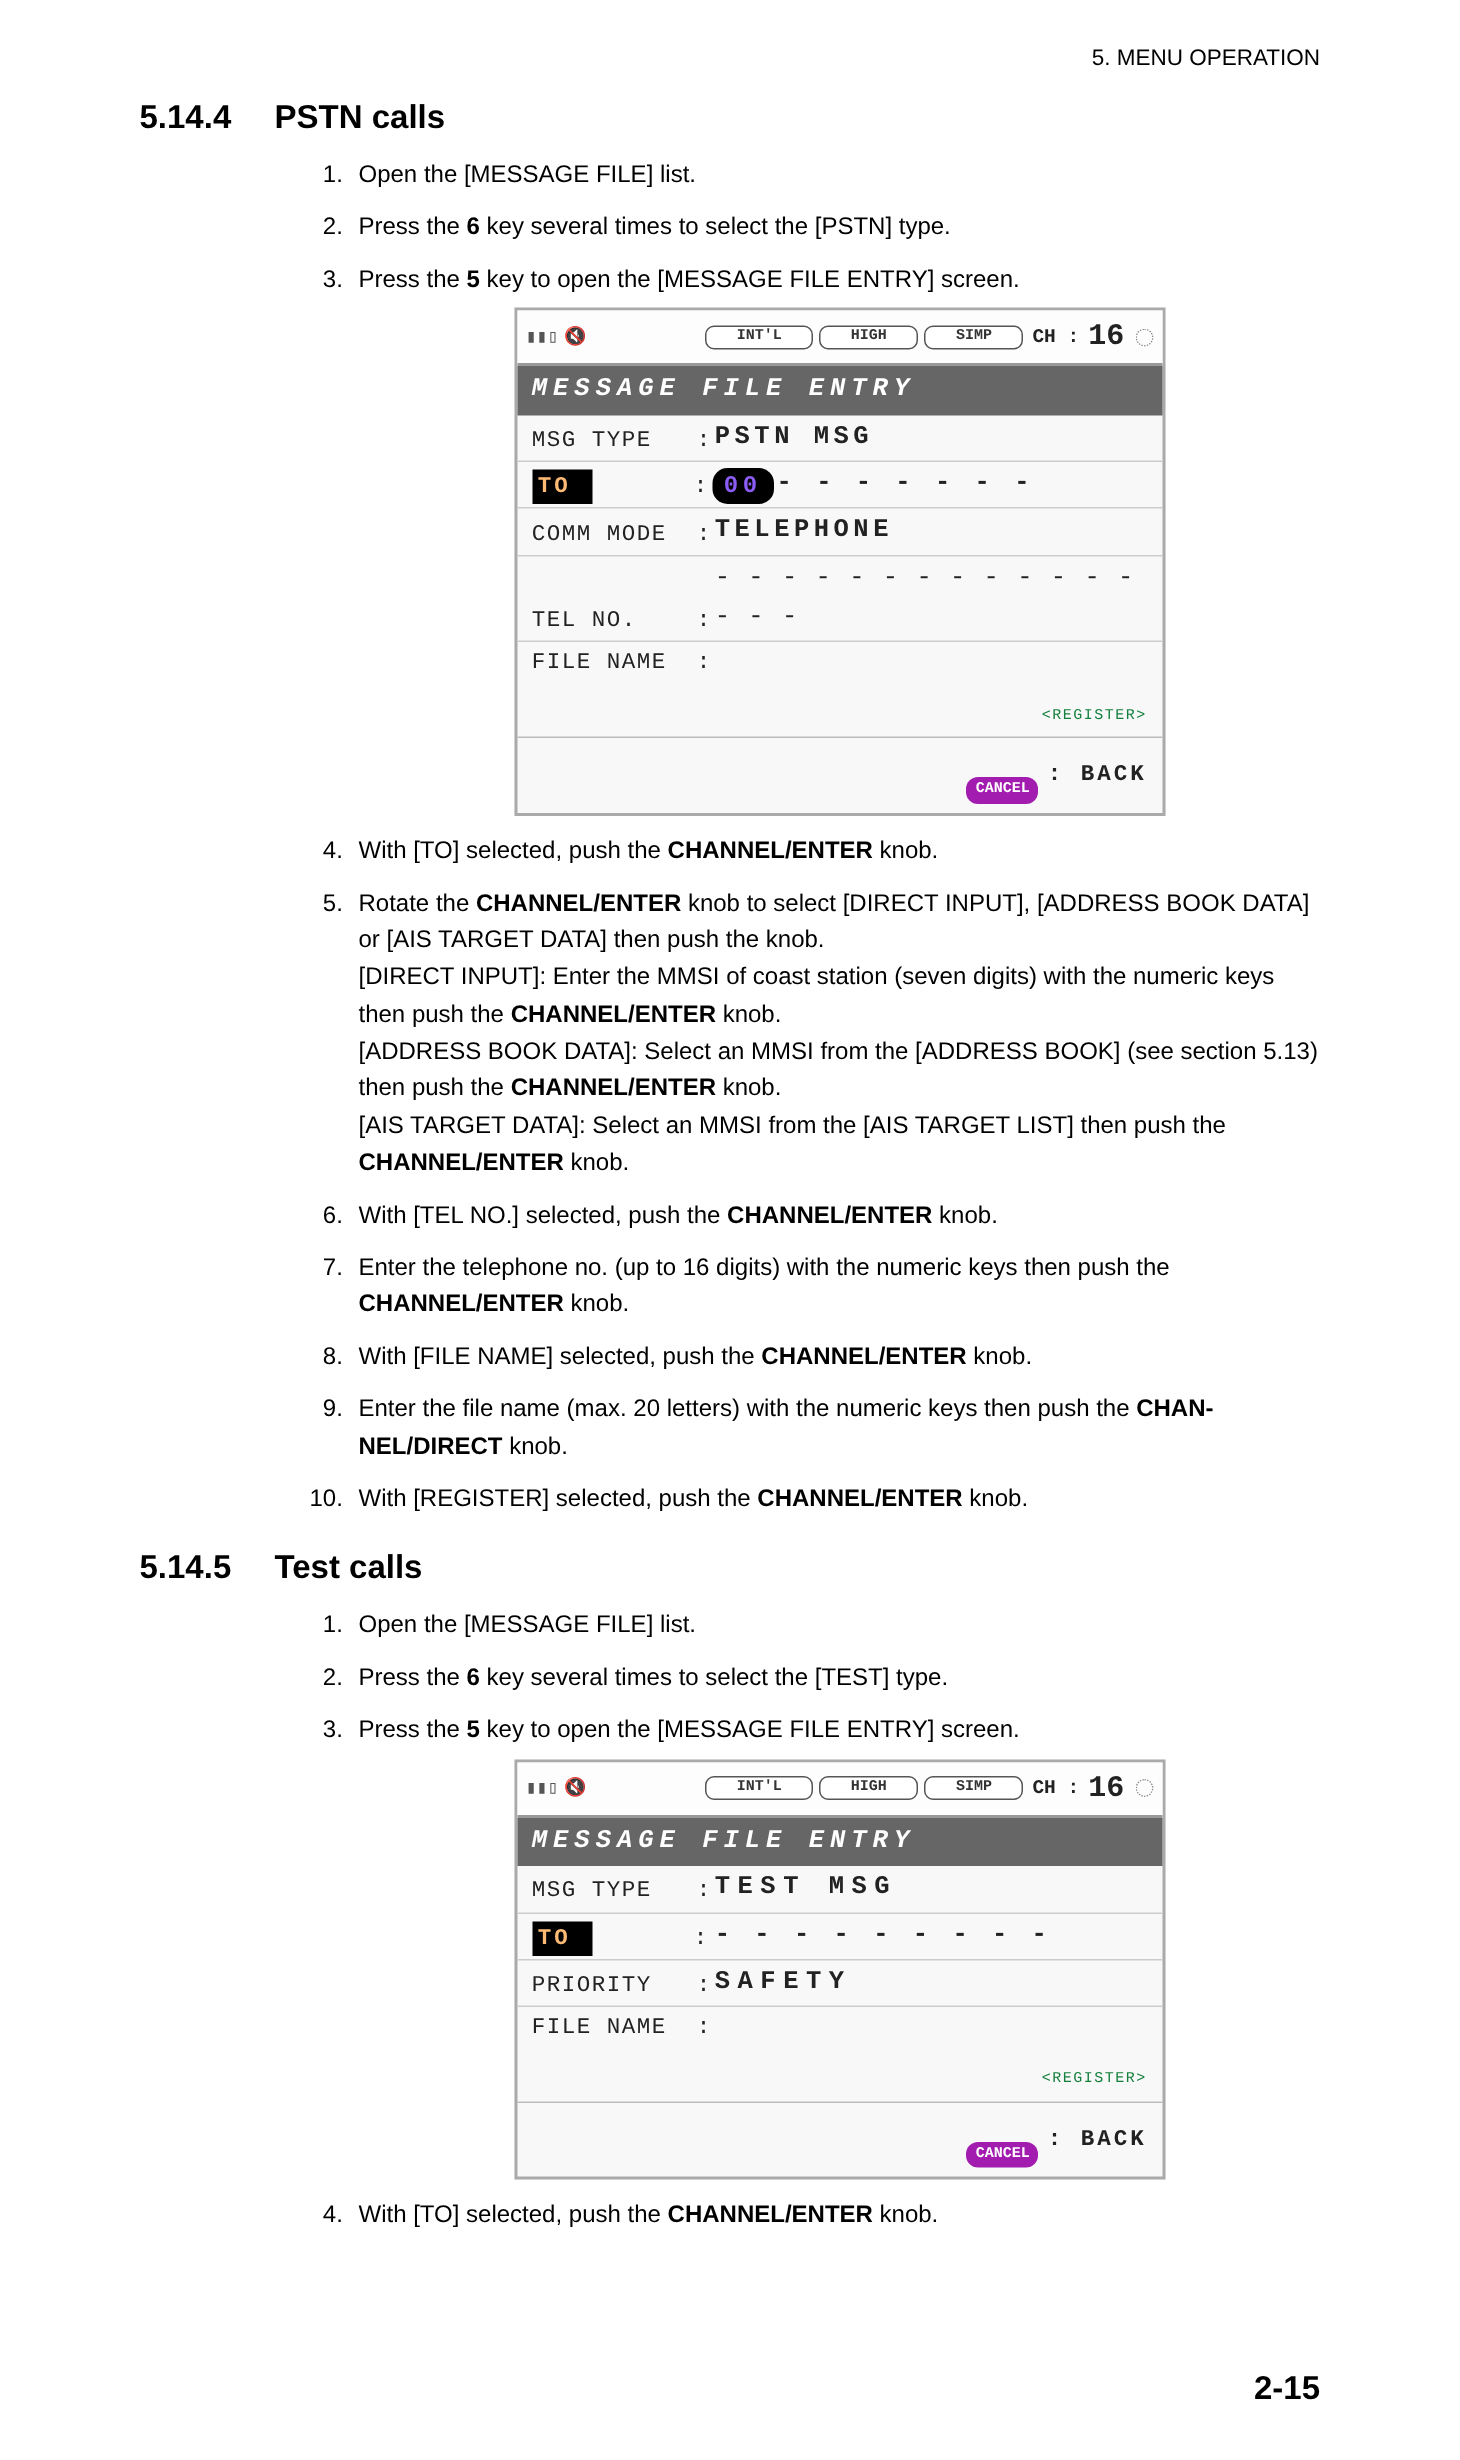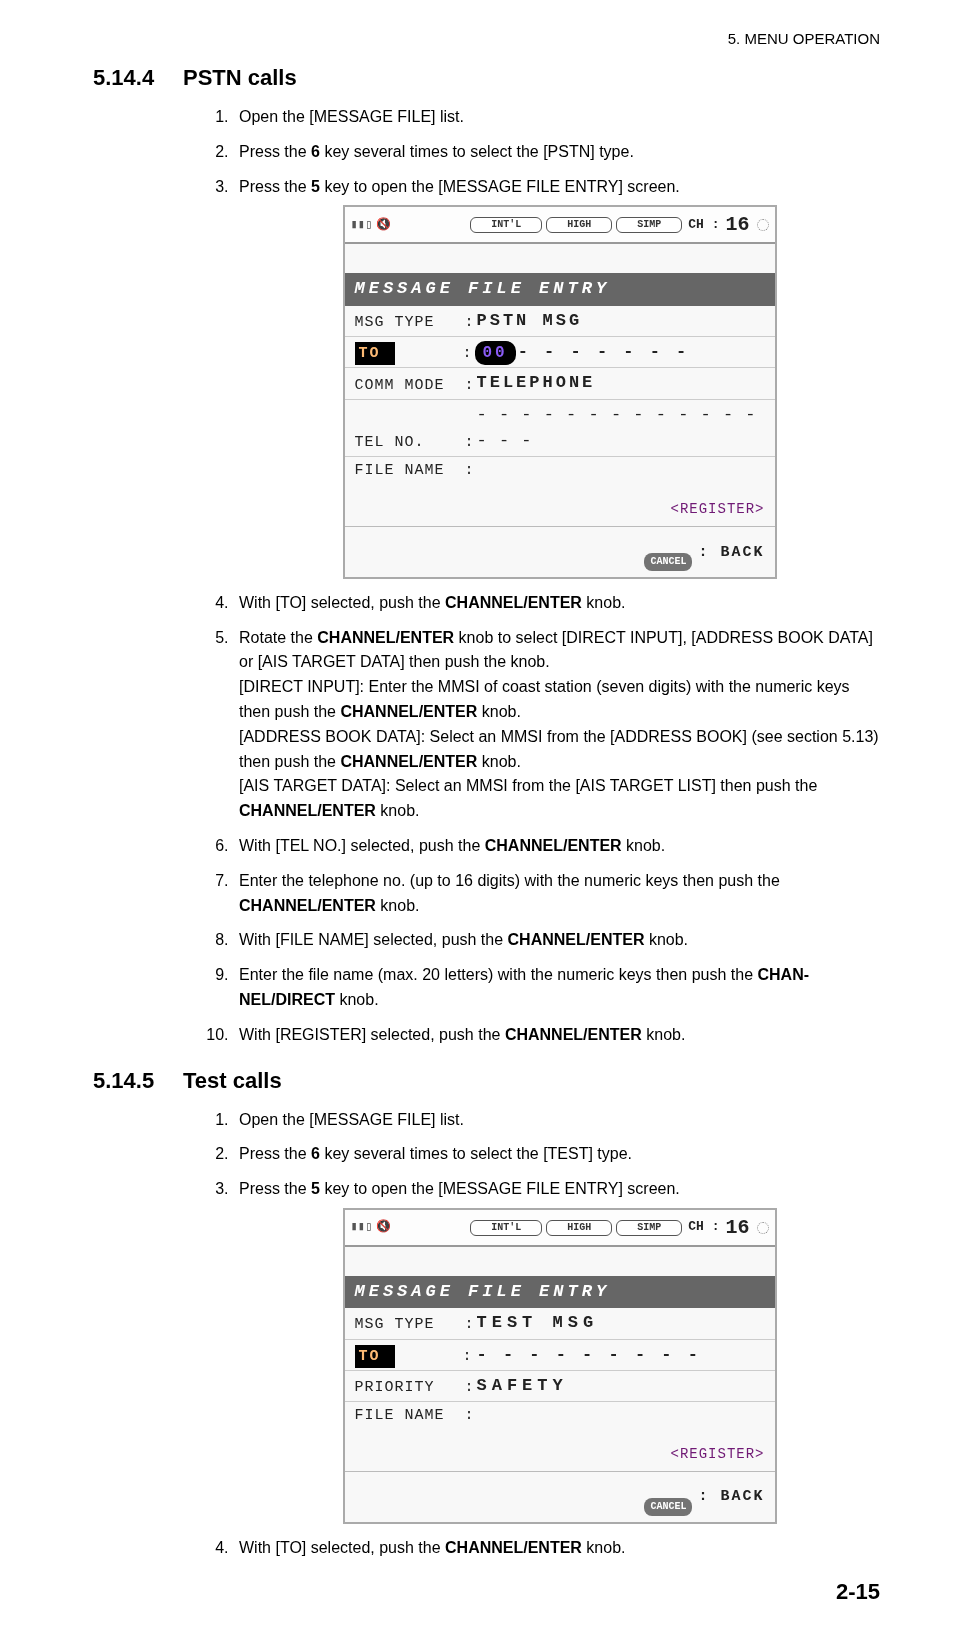--- a/index.html
+++ b/index.html
@@ -106,21 +106,20 @@
     margin-left: 3px;
   }
   .title-bar {
     background: #666;
     color: #fff;
     font-weight: bold;
     letter-spacing: 4px;
     padding: 3px 10px;
     font-size: 17px;
     font-style: italic;
-    margin-top: 29px;
   }
   .rows {
     padding: 0;
   }
   .row {
     display: flex;
     align-items: flex-end;
     padding: 2px 10px;
     border-bottom: 1px solid #ccc;
   }
@@ -168,34 +167,34 @@
   }
   .row.inverted .value-dash {
     font-weight: bold;
     letter-spacing: 3px;
     font-size: 17px;
     margin-left: 2px;
   }
   .register-area {
     text-align: right;
     padding: 14px 10px 6px 10px;
-    color: #701a75;
-    font-size: 14px;
+    color: #15803d;
+    font-size: 10px;
     letter-spacing: 1px;
     border-bottom: 1px solid #bbb;
   }
   .footer-bar {
     display: flex;
     justify-content: flex-end;
     align-items: center;
     gap: 6px;
     padding: 6px 10px;
   }
   .cancel-pill {
-    background: #737373;
+    background: #a21caf;
     color: #fff;
     font-size: 10px;
     font-weight: bold;
     border-radius: 8px;
     padding: 1px 6px;
     letter-spacing: 0;
     margin-top: 20px;
   }
   .back-text {
     font-weight: bold;

